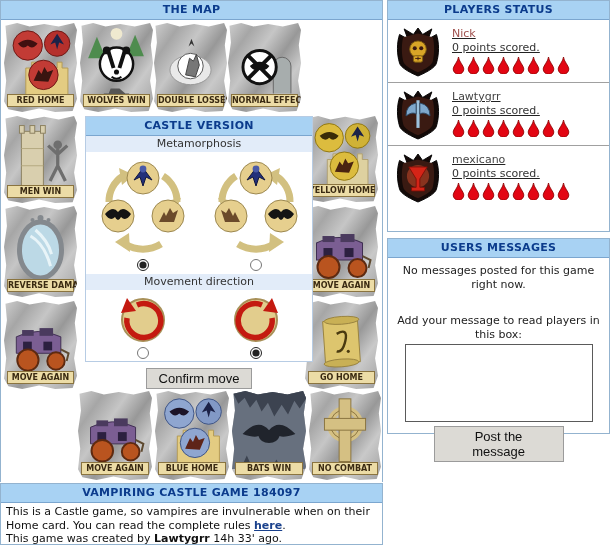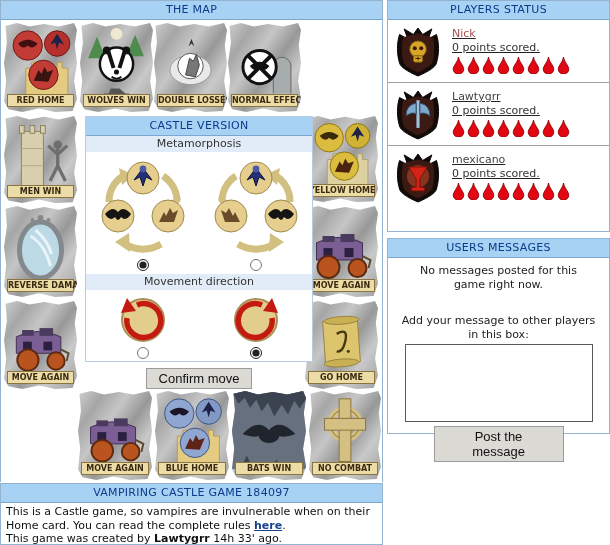--- a/index.html
+++ b/index.html
@@ -1,19 +1,19 @@
 <!DOCTYPE html>
 <html><head>
 <meta charset="utf-8">
 <style>
   * { margin:0; padding:0; box-sizing:border-box; }
   html,body { width:610px; height:545px; background:#fff;
     font-family:"DejaVu Sans","Liberation Sans",sans-serif; font-size:11px; color:#222; }
   .panel { position:absolute; border:1px solid #93b3cf; background:#fff; }
-  .hdr { background:#a8d2f3; color:#0b3b8c; font-weight:normal; font-size:11px;
+  .hdr { background:#a8d2f3; color:#0b3b8c; font-weight:bold; font-size:11px;
     text-align:center; padding:2px 0 3px; border-bottom:1px solid #7ba6cf; letter-spacing:.3px; }
   
   #map-panel { left:0; top:0; width:383px; height:482px; }
   #map-body { position:relative; width:100%; height:462px; background:#fff; overflow:hidden; }
   .card { position:absolute; background:linear-gradient(125deg,#cfcfcf 0%,#a6a6a6 20%,#c6c6c6 38%,#989898 56%,#c9c9c9 74%,#a0a0a0 100%);
     clip-path:polygon(2% 3%,18% 0,35% 4%,55% 1%,75% 4%,96% 0,100% 8%,97% 25%,100% 45%,96% 65%,100% 85%,94% 99%,70% 100%,48% 96%,25% 100%,6% 97%,0 88%,3% 65%,0 45%,4% 22%); }
   .card svg.art { position:absolute; left:0; top:0; width:100%; height:88%; }
   .card-label { position:absolute; bottom:5px; left:4%; width:92%;
     background:#ecdca6; border:1px solid #8a7440; color:#3a2a12;
     font-size:8px; font-weight:bold; text-align:center; padding:1px 0; white-space:nowrap; }
@@ -30,21 +30,21 @@
   #players-panel { left:387px; top:0; width:223px; height:232px; }
   .player-row { display:flex; padding:6px 6px 4px; }
   .player-row + .player-row { border-top:1px solid #a0a0a0; }
   .shield { width:48px; height:52px; flex:0 0 48px; }
   .p-info { margin-left:10px; padding-top:1px;text-decoration:underline; }
   .p-name { font-size:11px; color:#444; }
   .p-name.self { color:#a0514e; }
   .p-score { font-size:11px; color:#333; margin-top:1px; }
   .drops { margin-top:3px; display:flex; gap:2px; }
   #messages-panel { left:387px; top:238px; width:223px; height:196px; }
-  .msg-empty { text-align:center; margin:6px 28px 0; line-height:14px; }
+  .msg-empty { text-align:center; margin:6px 10px 0; line-height:14px; }
   .msg-prompt { text-align:center; margin:22px 8px 2px; line-height:14px; }
   #message-textarea { display:block; margin:1px auto 0; width:188px; height:78px;
     border:1px solid #5a5a5a; background:#fff; resize:none; font-family:inherit; font-size:11px; }
   #post-row { text-align:center; margin-top:4px; }
   #post-button { width:130px; }
   
   #info-panel { left:0; top:483px; width:383px; height:62px; }
   #info-body { padding:2px 5px; line-height:13.5px; font-size:11px; color:#111; }
   #info-body a { color:#1a418c; font-weight:bold; }
   .italic { }
@@ -424,21 +424,21 @@
             <path d="M6 0 C6 3.5 1 8.5 1 11.2 A5 5 0 0 0 11 11.2 C11 8.5 6 3.5 6 0 Z" fill="#e30613" stroke="#8c0000" stroke-width="0.8"></path>
           </svg>
         </div>
     </div>
   </div>
 </div>
 
 <div class="panel" id="messages-panel">
   <div class="hdr">USERS MESSAGES</div>
   <div class="msg-empty">No messages posted for this game right now.</div>
-  <div class="msg-prompt">Add your message to other players in this box:</div>
+  <div class="msg-prompt">Add your message to read players in this box:</div>
   <textarea id="message-textarea" style=""></textarea>
   <div id="post-row">
     <button class="btn" id="post-button">Post the message</button>
   </div>
 </div>
 
 <div class="panel" id="info-panel">
   <div class="hdr">VAMPIRING CASTLE GAME 184097</div>
   <div id="info-body">
     <span>This is a </span><span class="italic">Castle</span><span> game, so vampires are invulnerable when on their Home card. You can read the complete rules </span><a href="#">here</a><span>.</span><br>

